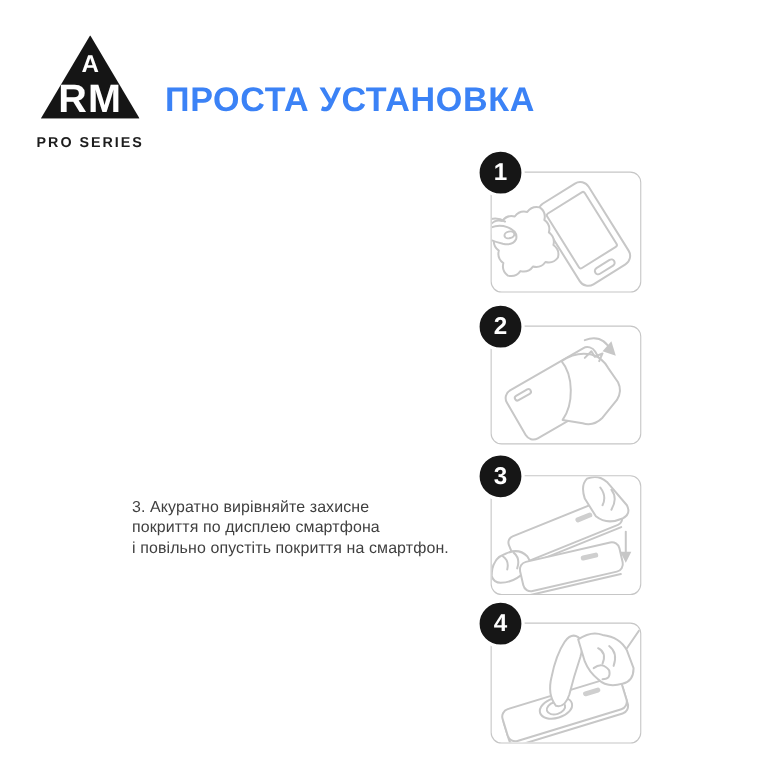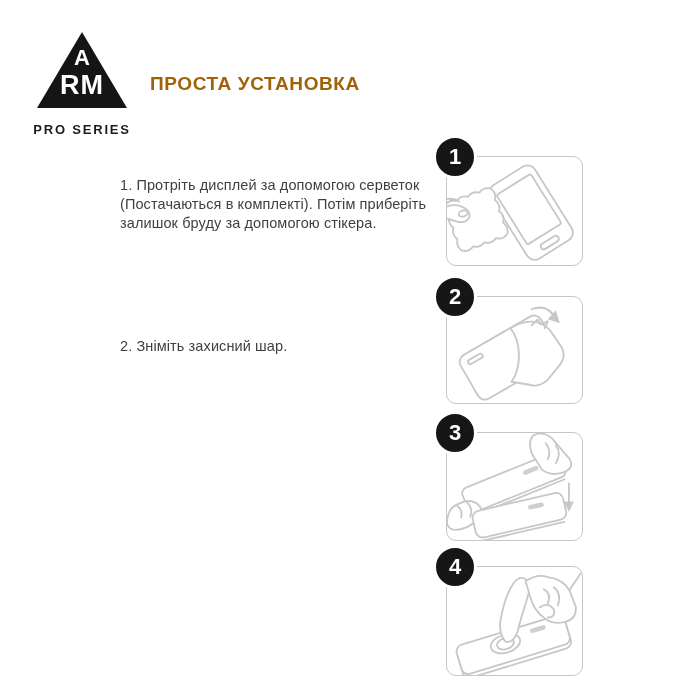--- a/index.html
+++ b/index.html
@@ -8,27 +8,27 @@
 
   .sheet { position:absolute; inset:0; background:#fff; }
 
   
   .logo { position:absolute; left:30px; top:32px; width:104px; }
   .tri { position:relative; width:90px; height:76px; margin:0 auto;
          background:#151515; clip-path:polygon(50% 0, 100% 100%, 0 100%); }
   .tri .a  { position:absolute; left:0; right:0; top:15px; text-align:center;
              color:#fff; font-weight:700; font-size:22px; line-height:1; }
   .tri .rm { position:absolute; left:0; right:0; top:40px; text-align:center;
-             color:#fff; font-weight:700; font-size:27px; line-height:1; letter-spacing:1px; }
+             color:#fff; font-weight:700; font-size:36px; line-height:1; letter-spacing:1px; }
   .logo-sub { margin-top:14px; text-align:center; font-weight:700; font-size:13px;
               letter-spacing:1.8px; color:#1c1c1c; white-space:nowrap; }
 
   
-  .title { position:absolute; left:150px; top:73px; font-size:19px; font-weight:700;
-           letter-spacing:.6px; color:#a16207; white-space:nowrap; }
+  .title { position:absolute; left:150px; top:73px; font-size:31px; font-weight:700;
+           letter-spacing:.6px; color:#3b82f6; white-space:nowrap; }
 
   
   .step-text { position:absolute; left:120px; width:340px; font-size:14.5px;
                line-height:19px; color:#3f3f3f; white-space:pre-line; letter-spacing:.1px; }
   #t1 { top:176px; } #t2 { top:337px; } #t3 { top:452px; } #t4 { top:592px; }
 
   
   .panel { position:absolute; left:446px; width:137px; }
   #p1 { top:156px; height:110px; } #p2 { top:296px; height:108px; }
   #p3 { top:432px; height:109px; } #p4 { top:566px; height:110px; }
@@ -48,24 +48,23 @@
   <div class="logo">
     <div class="tri">
       <span class="a">A</span>
       <span class="rm">RM</span>
     </div>
     <div class="logo-sub">PRO SERIES</div>
   </div>
 
   <h1 class="title">ПРОСТА УСТАНОВКА</h1>
 
-  <p class="step-text" id="t1">1. Протріть дисплей за допомогою серветок
-(Постачаються в комплекті). Потім приберіть
-залишок бруду за допомогою стікера.</p>
-  <p class="step-text" id="t2">2. Зніміть захисний шар.</p>
+  <p class="step-text" id="t3">3. Акуратно вирівняйте захисне
+покриття по дисплею смартфона
+і повільно опустіть покриття на смартфон.</p>
 
   <div class="panel" id="p1">
     <span class="badge">1</span>
     <div class="frame">
       <svg viewBox="0 0 134 107" fill="none" stroke="#c7c7c7" stroke-width="1.8" stroke-linecap="round" stroke-linejoin="round">
         <g transform="rotate(-32 84 56)">
           <rect x="58" y="12" width="52" height="86" rx="9" fill="#fff"></rect>
           <rect x="64" y="22" width="40" height="58" rx="2"></rect>
           <rect x="74" y="87" width="20" height="6" rx="3"></rect>
         </g>

